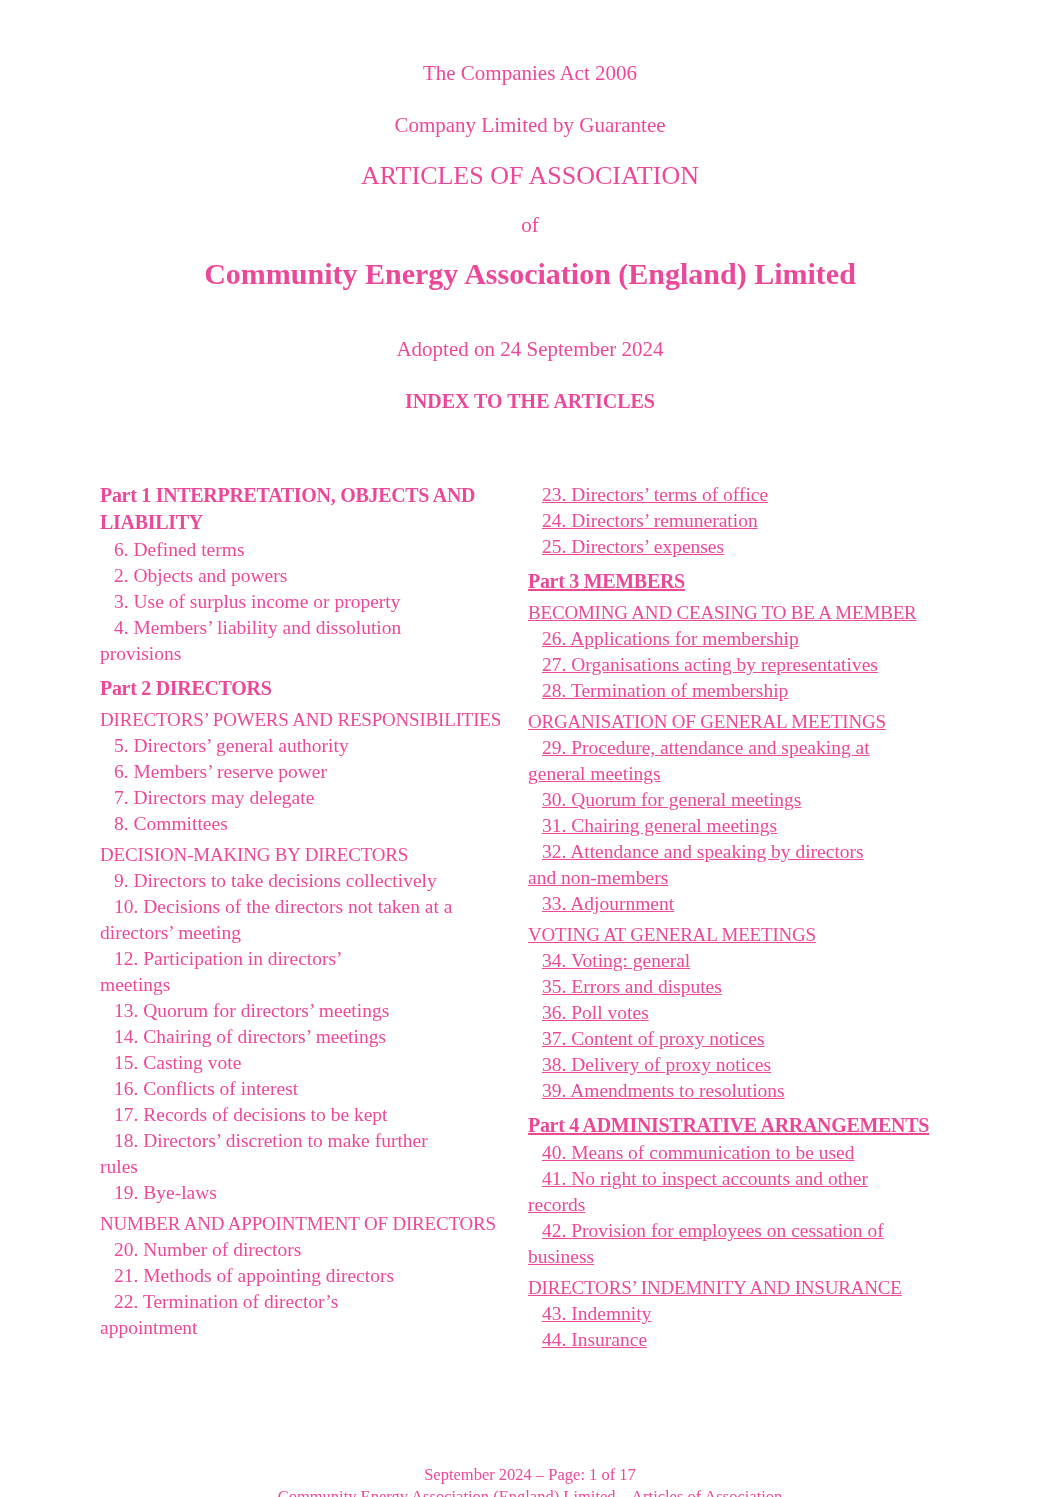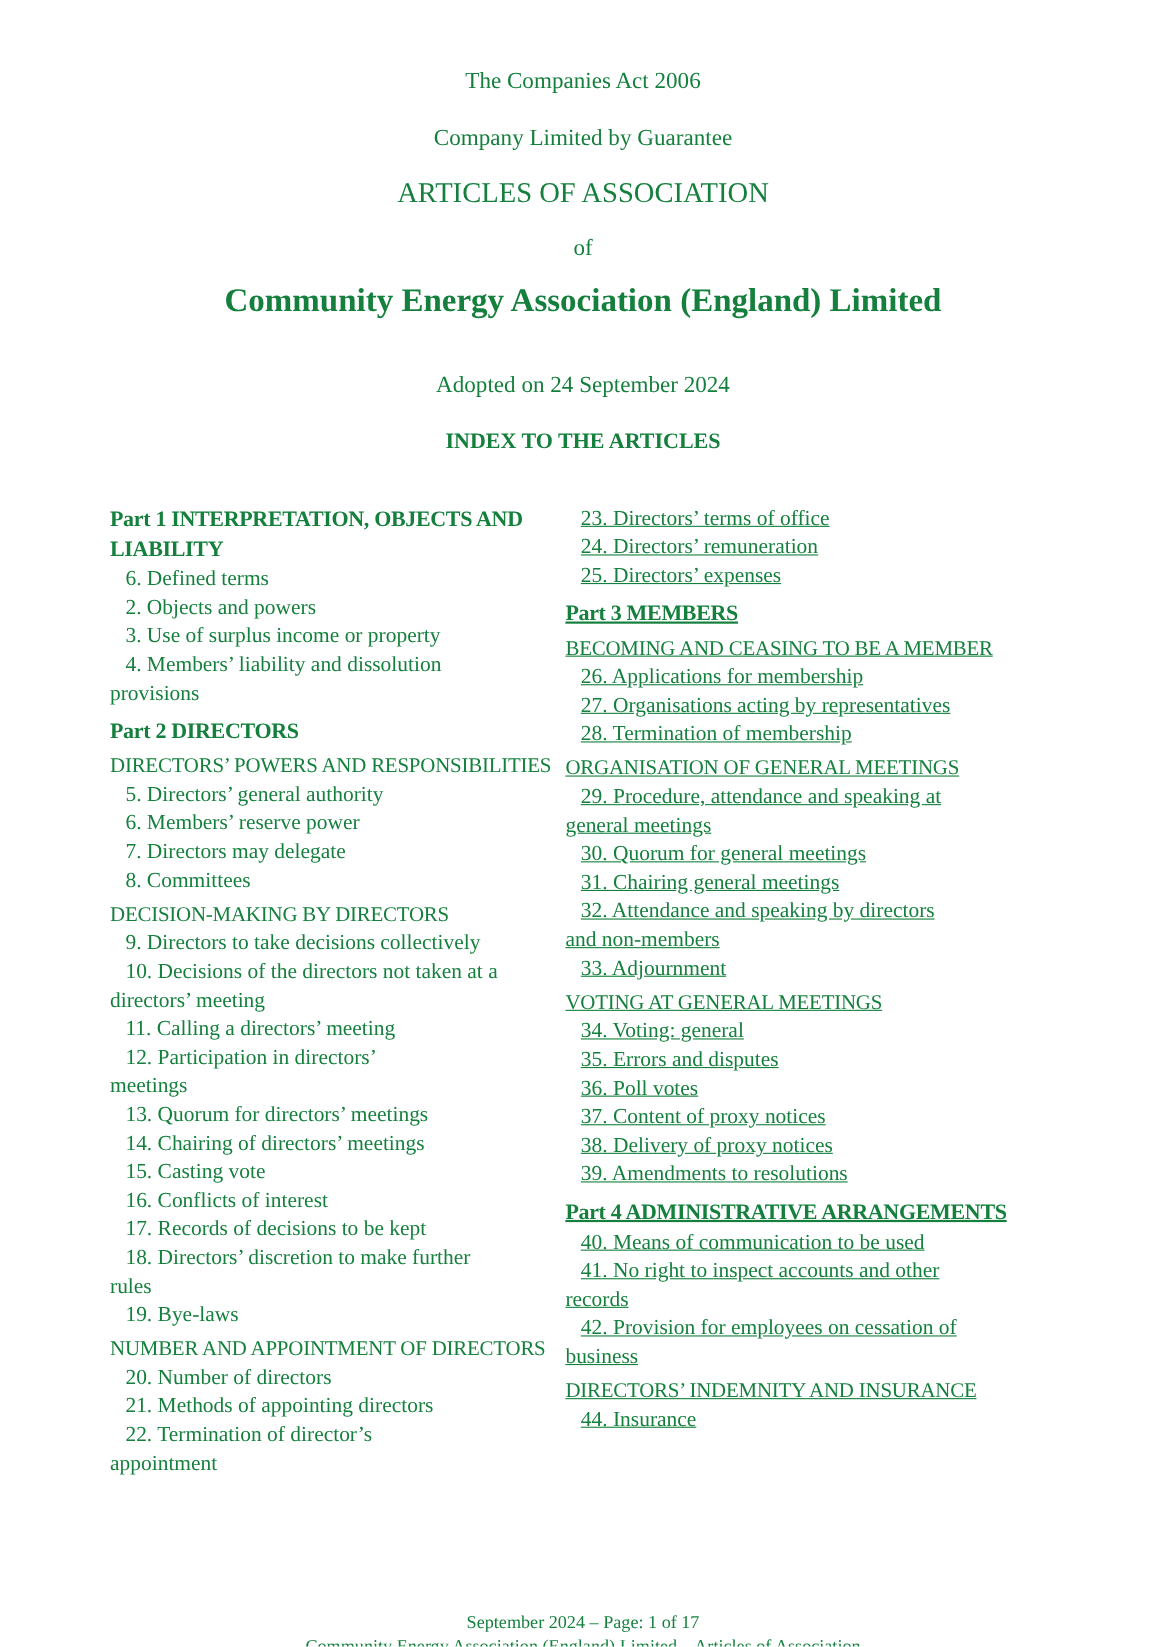--- a/index.html
+++ b/index.html
@@ -5,21 +5,21 @@
   html, body {
     margin: 0;
     padding: 0;
     background: #ffffff;
   }
   .page {
     position: relative;
     width: 1060px;
     height: 1497px;
     background: #ffffff;
-    color: #15803d;
+    color: #ec4899;
     font-family: "Liberation Serif", "DejaVu Serif", serif;
     overflow: hidden;
   }
   
   .doc-header {
     padding-top: 61px;
     text-align: center;
   }
   .h-act   { font-size: 21px; line-height: 25px; margin: 0; }
   .h-type  { font-size: 21px; line-height: 25px; margin-top: 27px; }
@@ -28,22 +28,22 @@
   .h-company {
     font-size: 30px; line-height: 38px; font-weight: bold;
     margin: 17px 0 0 0;
   }
   .h-adopted { font-size: 21px; line-height: 25px; margin-top: 44px; }
   .h-index   { font-size: 20px; line-height: 25px; font-weight: bold; margin-top: 27px; }
   
   .index {
     display: flex;
     padding: 0 100px;
-    gap: 4px;
-    margin-top: 45px;
+    gap: 18px;
+    margin-top: 68px;
   }
   .idx-col { flex: 0 0 auto; }
   .col-left  { width: 410px; }
   .col-right { width: 432px; text-decoration: underline; }
   .idx { white-space: pre-line; }
   .idx-item {
     font-size: 19.5px;
     line-height: 26px;
     text-indent: 14px;
     margin: 0;
@@ -100,21 +100,20 @@
         <div class="idx idx-part">Part 2 DIRECTORS</div>
         <div class="idx idx-section">DIRECTORS’ POWERS AND RESPONSIBILITIES</div>
         <div class="idx idx-item">5. Directors’ general authority</div>
         <div class="idx idx-item">6. Members’ reserve power</div>
         <div class="idx idx-item">7. Directors may delegate</div>
         <div class="idx idx-item">8. Committees</div>
         <div class="idx idx-section">DECISION-MAKING BY DIRECTORS</div>
         <div class="idx idx-item">9. Directors to take decisions collectively</div>
         <div class="idx idx-item">10. Decisions of the directors not taken at a
 directors’ meeting</div>
-        <div class="idx idx-item">11. Calling a directors’ meeting</div>
         <div class="idx idx-item">12. Participation in directors’
 meetings</div>
         <div class="idx idx-item">13. Quorum for directors’ meetings</div>
         <div class="idx idx-item">14. Chairing of directors’ meetings</div>
         <div class="idx idx-item">15. Casting vote</div>
         <div class="idx idx-item">16. Conflicts of interest</div>
         <div class="idx idx-item">17. Records of decisions to be kept</div>
         <div class="idx idx-item">18. Directors’ discretion to make further
 rules</div>
         <div class="idx idx-item">19. Bye-laws</div>
@@ -148,20 +147,21 @@
         <div class="idx idx-item">37. Content of proxy notices</div>
         <div class="idx idx-item">38. Delivery of proxy notices</div>
         <div class="idx idx-item">39. Amendments to resolutions</div>
         <div class="idx idx-part">Part 4 ADMINISTRATIVE ARRANGEMENTS</div>
         <div class="idx idx-item">40. Means of communication to be used</div>
         <div class="idx idx-item">41. No right to inspect accounts and other
 records</div>
         <div class="idx idx-item">42. Provision for employees on cessation of
 business</div>
         <div class="idx idx-section">DIRECTORS’ INDEMNITY AND INSURANCE</div>
+        <div class="idx idx-item">43. Indemnity</div>
         <div class="idx idx-item">44. Insurance</div>
       </div>
   </main>
 
   <footer class="doc-footer">
     <div class="f-line1">September 2024 – Page: 1 of 17</div>
     <div class="f-line2">Community Energy Association (England) Limited – Articles of Association</div>
   </footer>
 
 </div>

